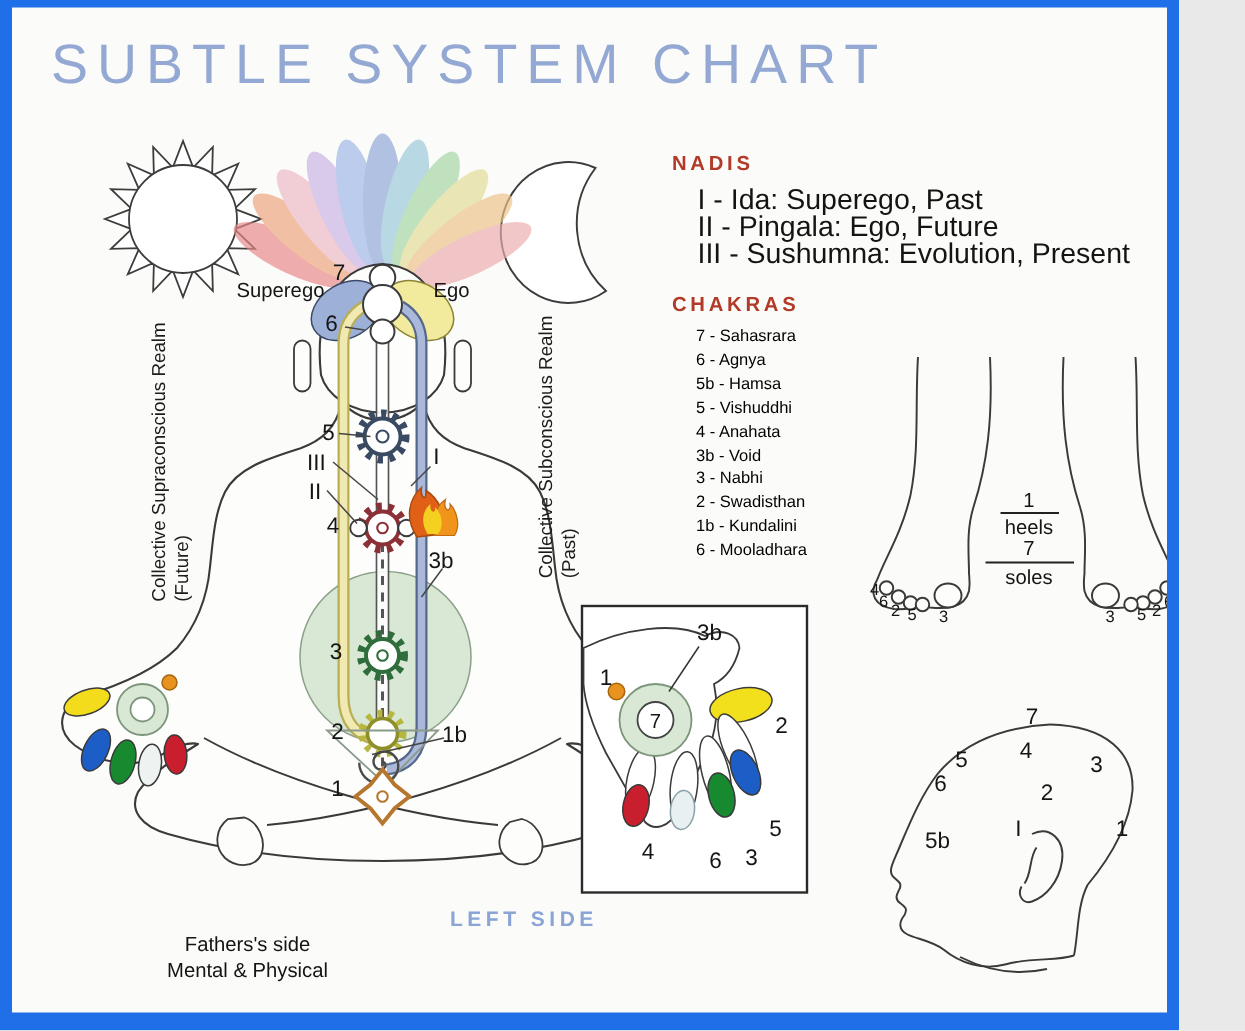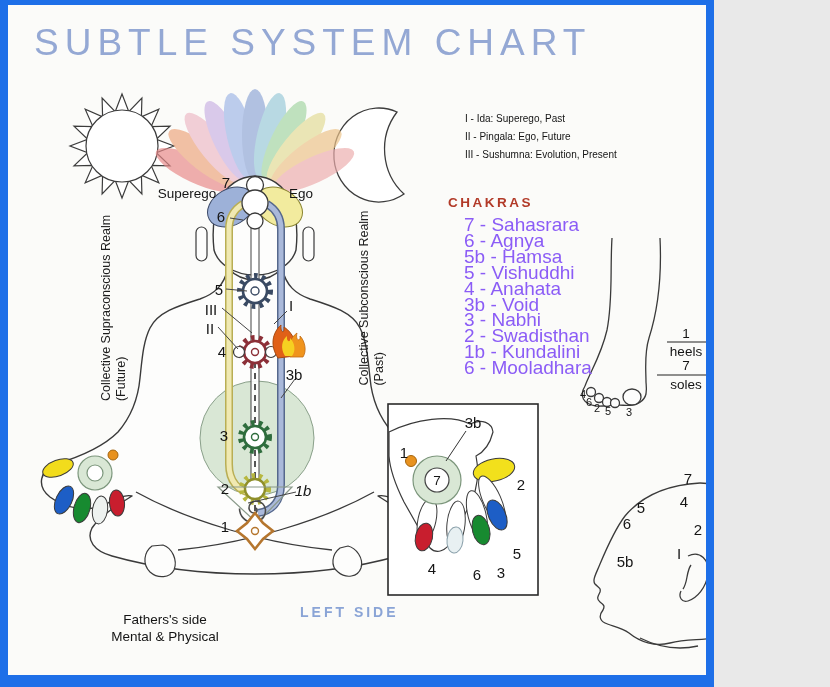--- a/index.html
+++ b/index.html
@@ -1,46 +1,46 @@
 <!DOCTYPE html>
 <html><head>
 <meta charset="utf-8">
 <style>
   html,body{margin:0;padding:0;background:#e9e9e9;}
   .page{
-    position:relative;width:714px;height:687px;background:#fbfbf9;
+    position:relative;width:786px;height:687px;background:#fbfbf9;
     font-family:"Liberation Sans","DejaVu Sans",sans-serif;overflow:hidden;
   }
   .frame{
     position:absolute;inset:0;z-index:60;pointer-events:none;
     border-style:solid;border-color:#1e6fe8;border-width:5px 8px 12px 8px;
   }
   .title{
     position:absolute;left:34px;top:22px;z-index:10;
     font-size:37px;font-weight:400;letter-spacing:6px;color:#94a8d4;white-space:nowrap;
   }
   svg{position:absolute;left:0;top:0;z-index:1;}
   .lbl{position:absolute;z-index:10;transform:translate(-50%,-50%);
        font-size:15px;color:#151515;white-space:nowrap;line-height:1;}
   .sm{font-size:13.5px;}
   .toe{font-size:11px;}
   .section{position:absolute;z-index:10;}
   .section .hdr{font-size:13.5px;font-weight:700;letter-spacing:2.5px;color:#b23a28;}
-  .nadis-items{margin-top:9px;padding-left:17px;font-size:10px;line-height:18px;color:#141414;}
-  .chakra-items{margin-top:7px;padding-left:16px;font-size:19px;line-height:15.9px;color:#8b5cf6;}
+  .nadis-items{margin-top:9px;padding-left:17px;font-size:19px;line-height:18px;color:#141414;}
+  .chakra-items{margin-top:7px;padding-left:16px;font-size:11px;line-height:15.9px;color:#000000;}
   .vrealm{
     position:absolute;z-index:10;transform:translate(-50%,-50%) rotate(-90deg);
     font-size:12.5px;line-height:15px;color:#1c1c1c;white-space:nowrap;text-align:left;
   }
   .foot-block{position:absolute;z-index:10;transform:translate(-50%,-50%);
       font-size:13.5px;color:#141414;text-align:center;line-height:1;}
   .footer{position:absolute;z-index:10;text-align:right;}
   .footer .fhdr{font-size:14px;font-weight:700;letter-spacing:3px;color:#8aa4d6;}
   .footer .fline{font-size:13.5px;line-height:17px;color:#141414;}
-  .footer .fbody{margin-top:7px;}
+  .footer .fbody{margin-top:17px;}
   .ctr{text-align:center;}
 </style>
 </head>
 <body>
 
 <div class="page">
 
   <div class="frame"></div>
 
   <div class="title">SUBTLE SYSTEM CHART</div>
@@ -221,20 +221,21 @@
                C 599,615 599,620 605,623 C 611,626 621,627 629,633
                C 640,642 655,647 670,643 C 688,638 704,641 716,637"></path>
       <path d="M 716,637 C 719,622 718,604 725,590 C 740,572 753,550 755,527 C 756,502 738,484 700,483"></path>
       <path d="M 640,638 C 660,648 680,650 698,646"></path>
       <path d="M 688,556 C 700,550 710,560 708,574 C 706,588 697,598 688,601 C 682,603 678,597 681,591"></path>
       <path d="M 683,589 C 688,582 686,572 691,565"></path>
     </g>
   </svg>
 
   <div class="section" style="left:448px;top:101px;">
+    <div class="hdr">NADIS</div>
     <div class="nadis-items">
       <div>I - Ida: Superego, Past</div>
       <div>II - Pingala: Ego, Future</div>
       <div>III - Sushumna: Evolution, Present</div>
     </div>
   </div>
 
   <div class="section" style="left:448px;top:195px;">
     <div class="hdr">CHAKRAS</div>
     <div class="chakra-items">
@@ -265,21 +266,21 @@
   <span class="lbl" style="left:226px;top:182px;">7</span>
   <span class="lbl" style="left:221px;top:216px;">6</span>
   <span class="lbl" style="left:219px;top:289px;">5</span>
   <span class="lbl" style="left:211px;top:309px;">III</span>
   <span class="lbl" style="left:210px;top:328px;">II</span>
   <span class="lbl" style="left:222px;top:351px;">4</span>
   <span class="lbl" style="left:291px;top:305px;">I</span>
   <span class="lbl" style="left:294px;top:374px;">3b</span>
   <span class="lbl" style="left:224px;top:435px;">3</span>
   <span class="lbl" style="left:225px;top:488px;">2</span>
-  <span class="lbl" style="left:303px;top:490px;font-style:italic;">1b</span>
+  <span class="lbl" style="left:303px;top:490px;">1b</span>
   <span class="lbl" style="left:225px;top:526px;">1</span>
 
   <span class="lbl" style="left:473px;top:422px;">3b</span>
   <span class="lbl" style="left:404px;top:452px;">1</span>
   <span class="lbl sm" style="left:437px;top:481px;">7</span>
   <span class="lbl" style="left:521px;top:484px;">2</span>
   <span class="lbl" style="left:517px;top:553px;">5</span>
   <span class="lbl" style="left:501px;top:572px;">3</span>
   <span class="lbl" style="left:477px;top:574px;">6</span>
   <span class="lbl" style="left:432px;top:568px;">4</span>

